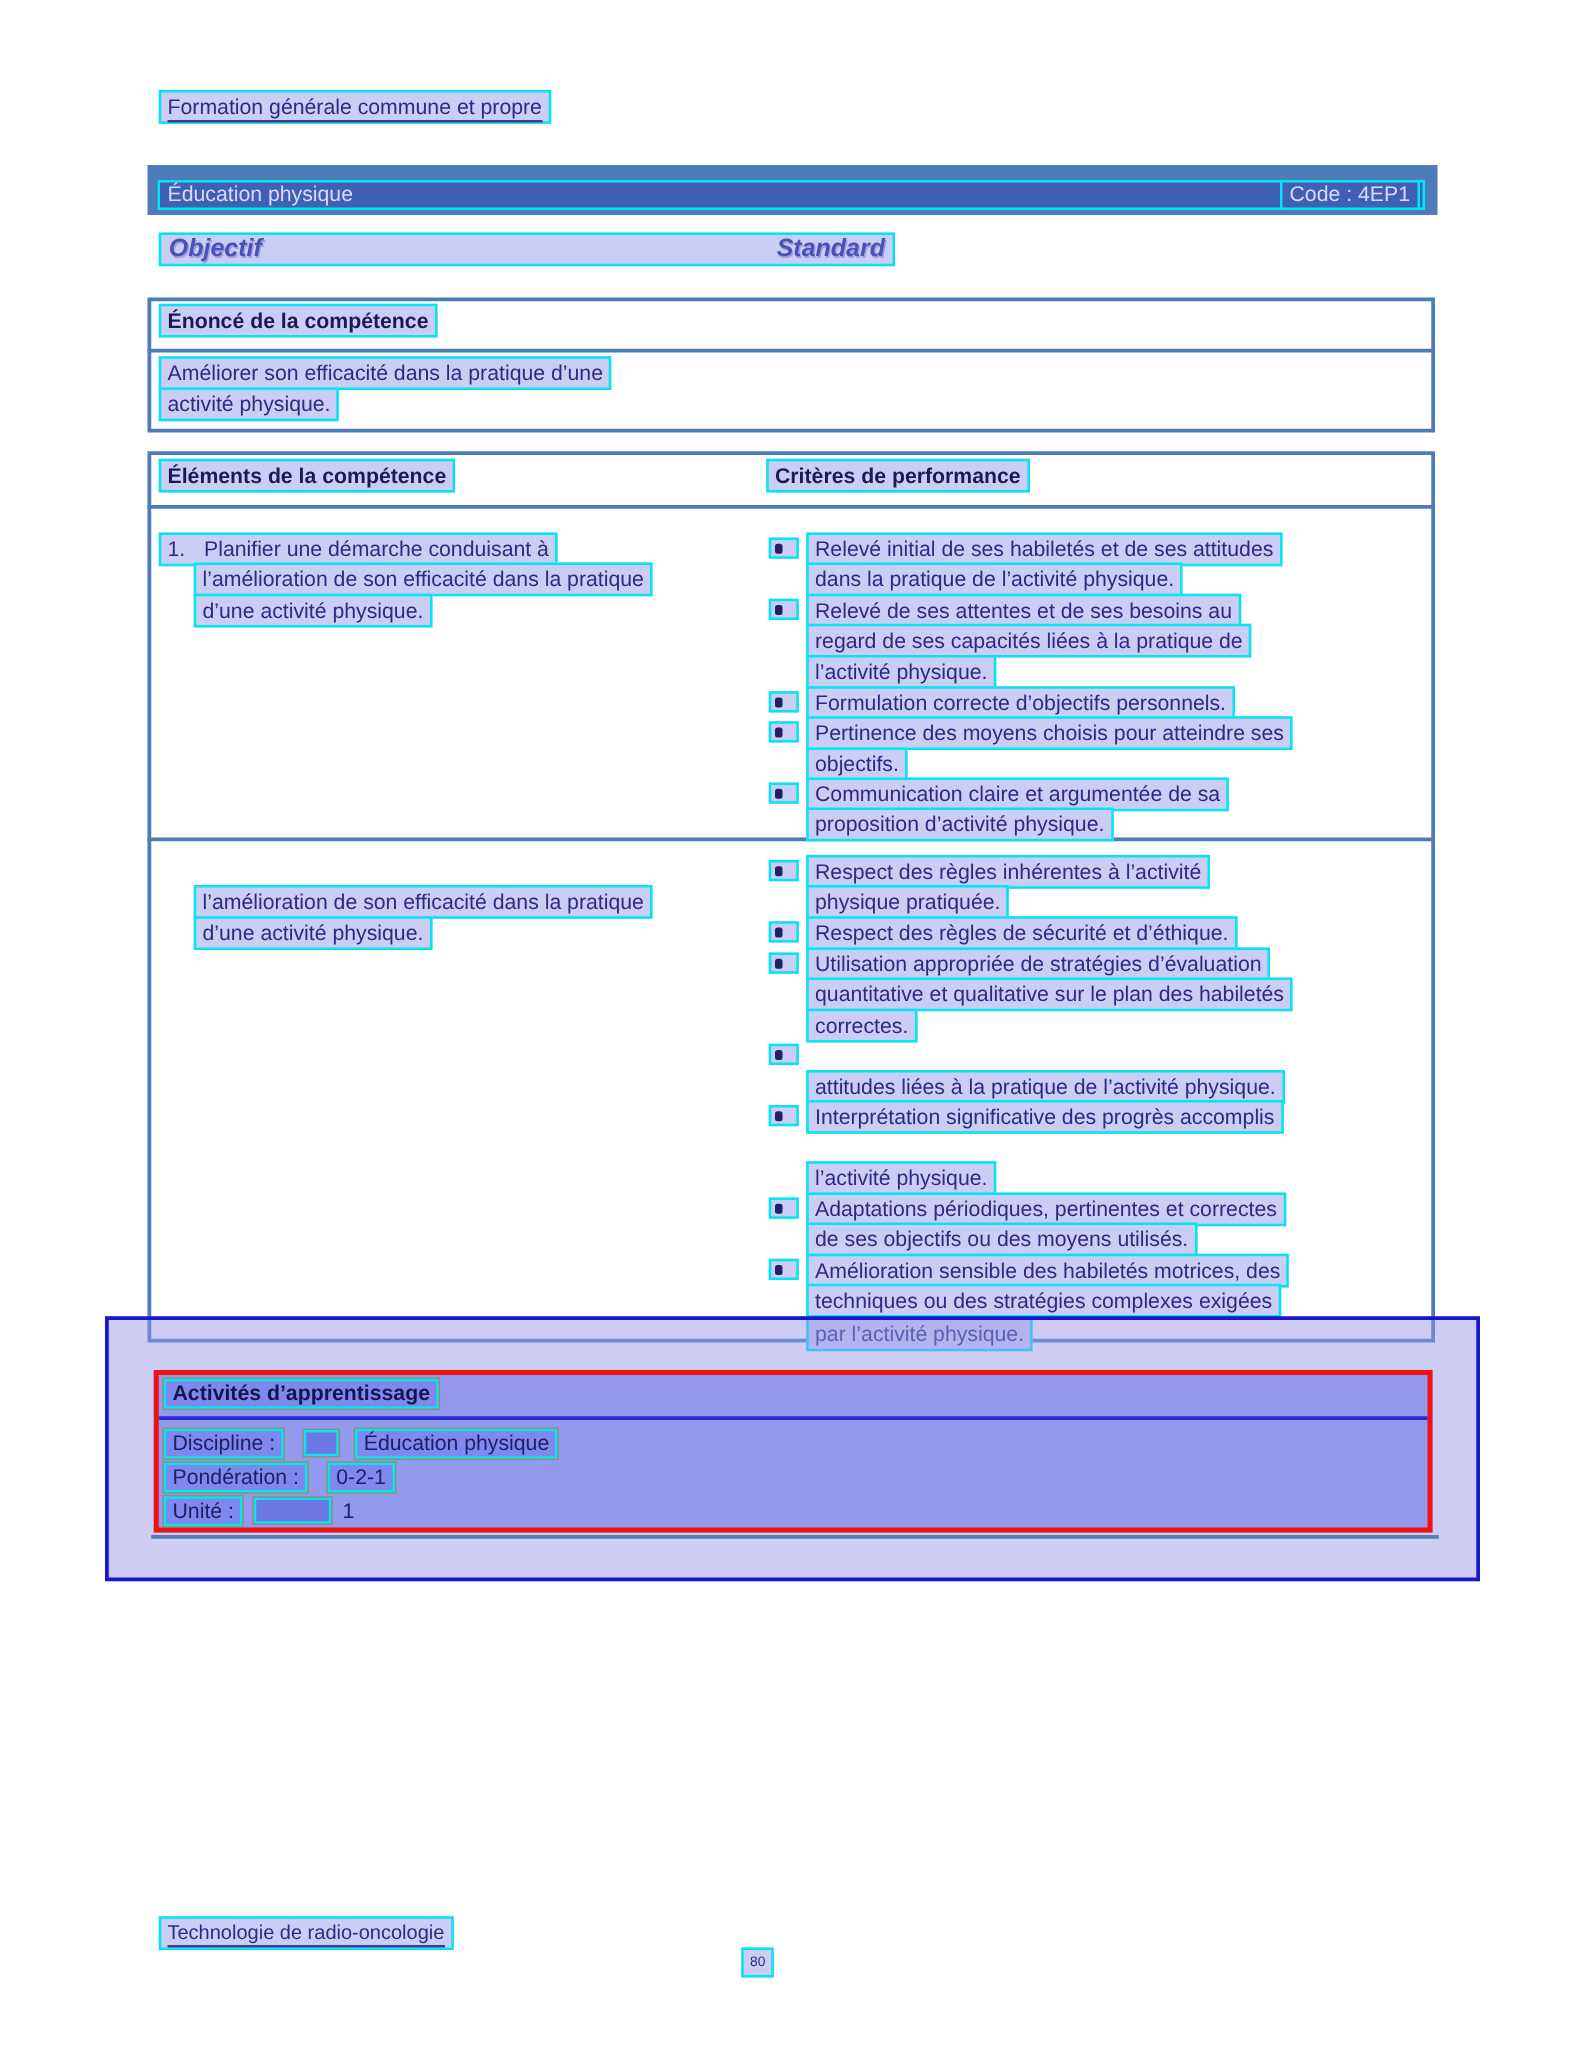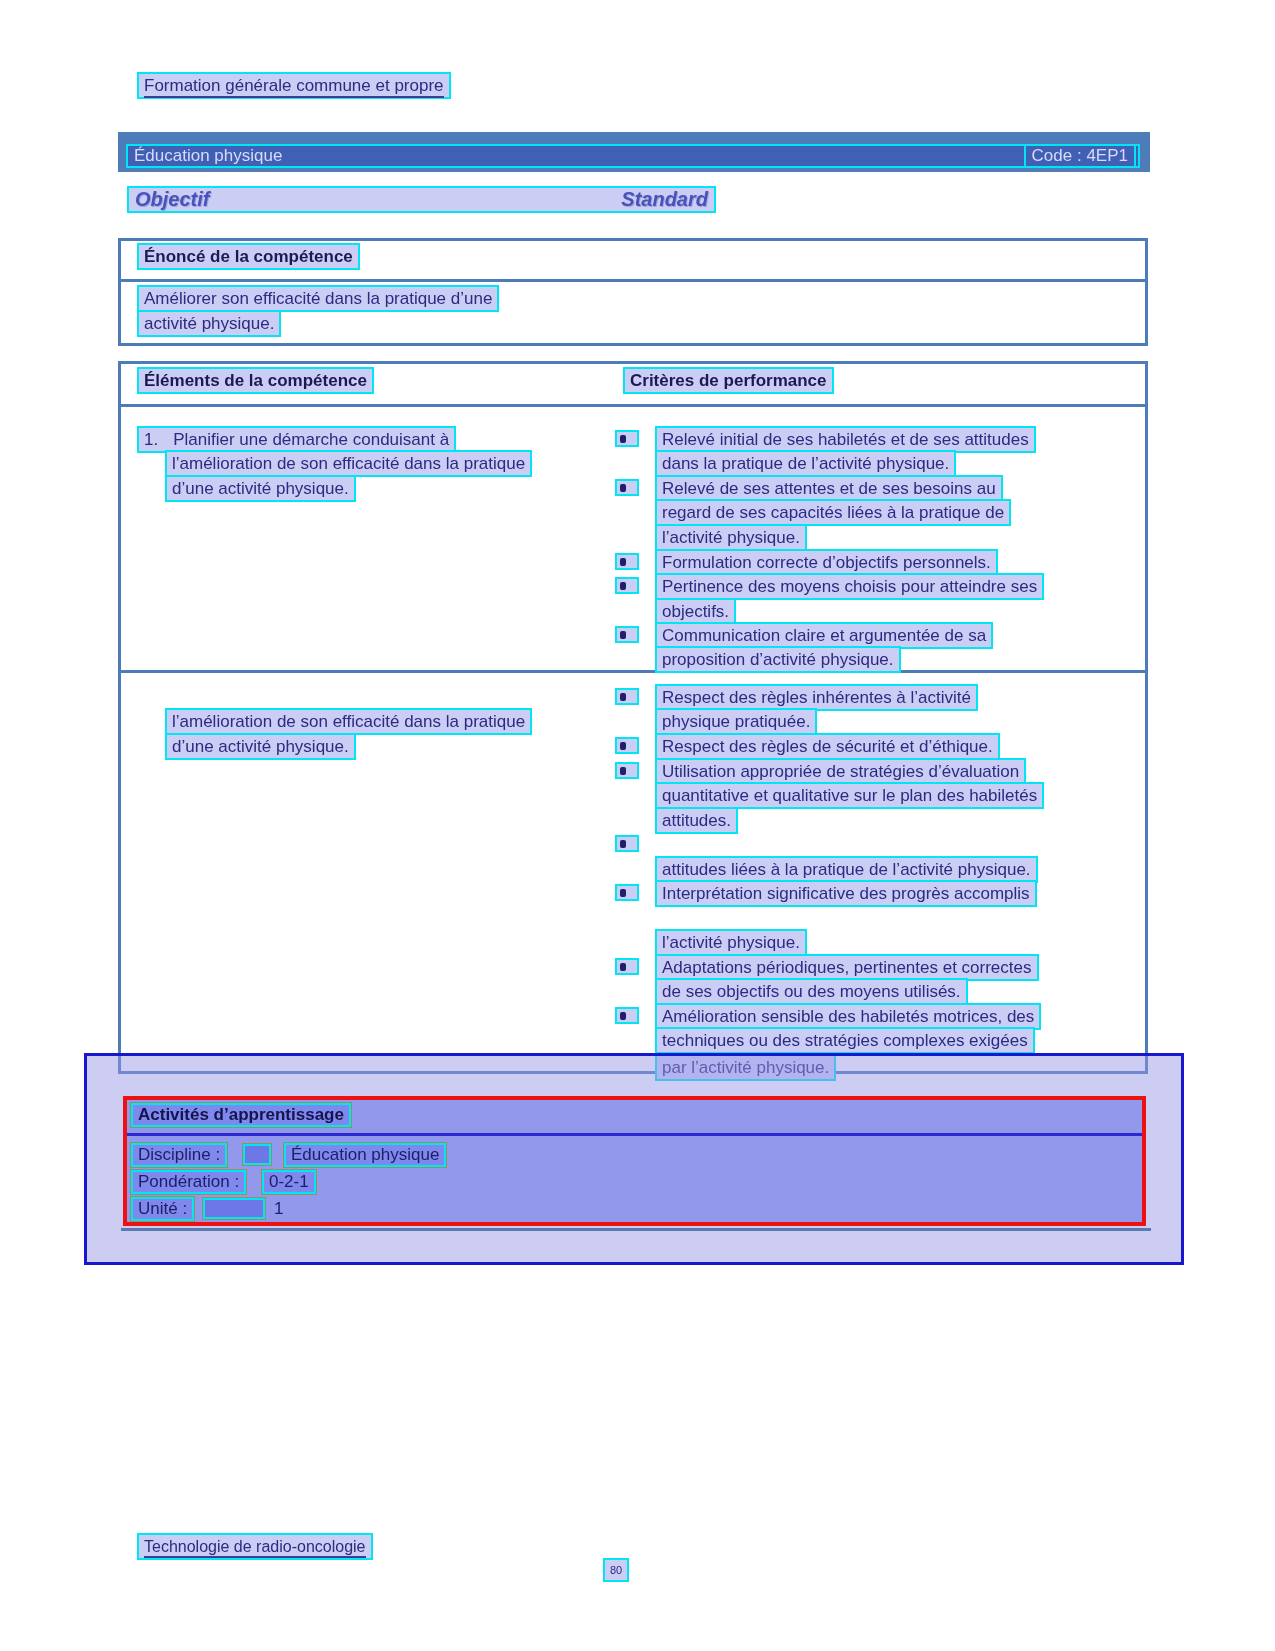--- a/index.html
+++ b/index.html
@@ -1,21 +1,21 @@
 <!DOCTYPE html>
 <html><head>
 <meta charset="utf-8">
 <style>
   html,body{margin:0;padding:0;background:#ffffff;}
   .page{position:relative;width:1275px;height:1651px;background:#ffffff;overflow:hidden;
         font-family:"Liberation Sans", sans-serif;}
   
   .hl{position:absolute;display:inline-block;white-space:nowrap;width:max-content;
       background:#cbcdf5;border:2px solid #00e6f2;color:#2b2b80;
-      font-size:17px;line-height:21px;padding:1px 5px;margin-left:10px;}
+      font-size:17px;line-height:21px;padding:1px 5px;}
   .hl.bold{font-weight:bold;color:#1a1a55;}
   .hl.underline{border-bottom:2px solid #00e6f2;}
   .hl.underline .u{border-bottom:2px solid #3d3d96;padding-bottom:1px;}
   
   .bar{position:absolute;background:#4d7cb8;}
   .bar-inner{position:absolute;display:flex;justify-content:space-between;align-items:center;
       background:#3f60b5;border:2px solid #00e6f2;color:#d8daf8;font-size:17px;
       padding:0 2px 0 6px;box-sizing:border-box;}
   .code-box{border:2px solid #00e6f2;padding:0 6px;background:#3f60b5;color:#d8daf8;}
   
@@ -123,21 +123,21 @@
   <div class="marker" style="left:615px;top:737px">
       <span class="dot"></span>
     </div>
   <div class="hl" style="left:645px;top:733px">Respect des règles de sécurité et d’éthique.</div>
 
   <div class="marker" style="left:615px;top:762px">
       <span class="dot"></span>
     </div>
   <div class="hl" style="left:645px;top:758px">Utilisation appropriée de stratégies d’évaluation</div>
   <div class="hl" style="left:645px;top:782px">quantitative et qualitative sur le plan des habiletés</div>
-  <div class="hl" style="left:645px;top:807px">attitudes.</div>
+  <div class="hl" style="left:645px;top:807px">correctes.</div>
 
   <div class="marker" style="left:615px;top:835px">
       <span class="dot"></span>
     </div>
   <div class="hl" style="left:645px;top:856px">attitudes liées à la pratique de l’activité physique.</div>
 
   <div class="marker" style="left:615px;top:884px">
       <span class="dot"></span>
     </div>
   <div class="hl" style="left:645px;top:880px">Interprétation significative des progrès accomplis</div>

